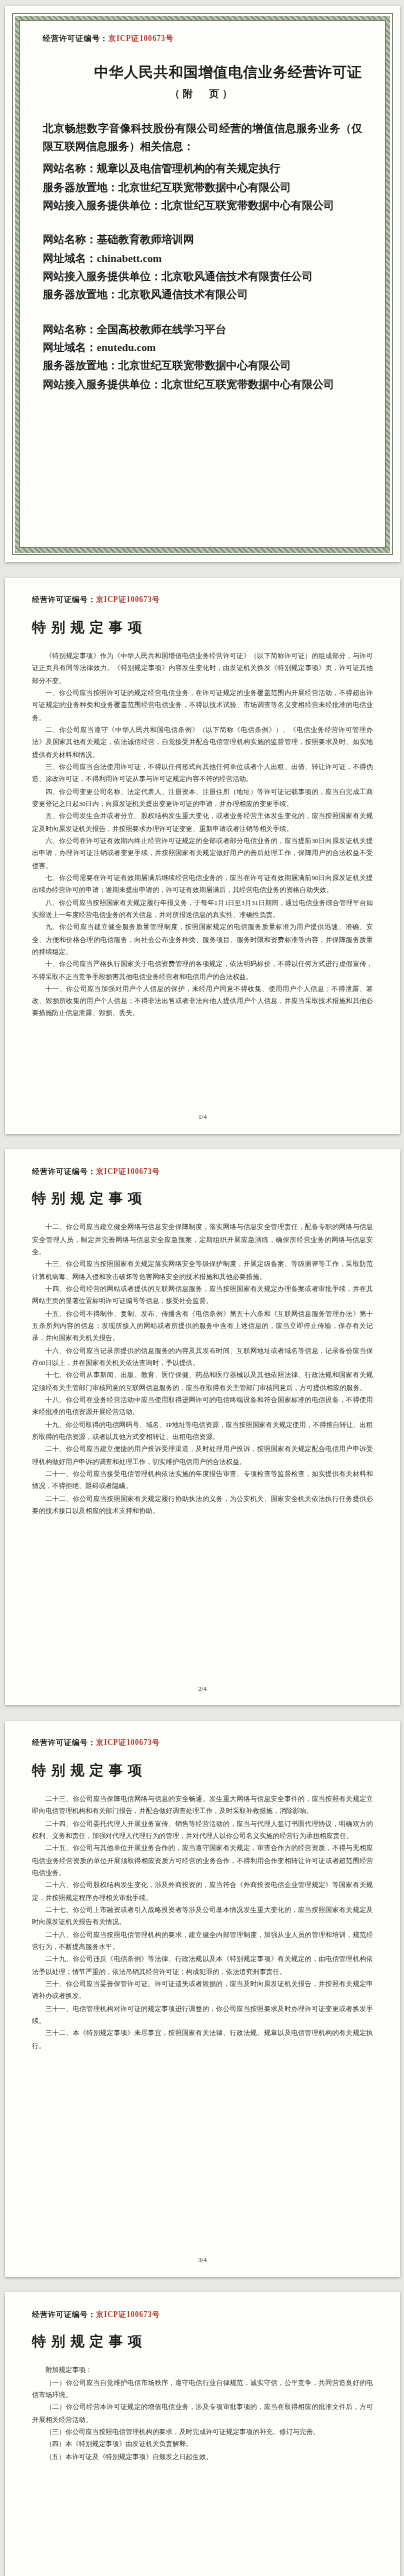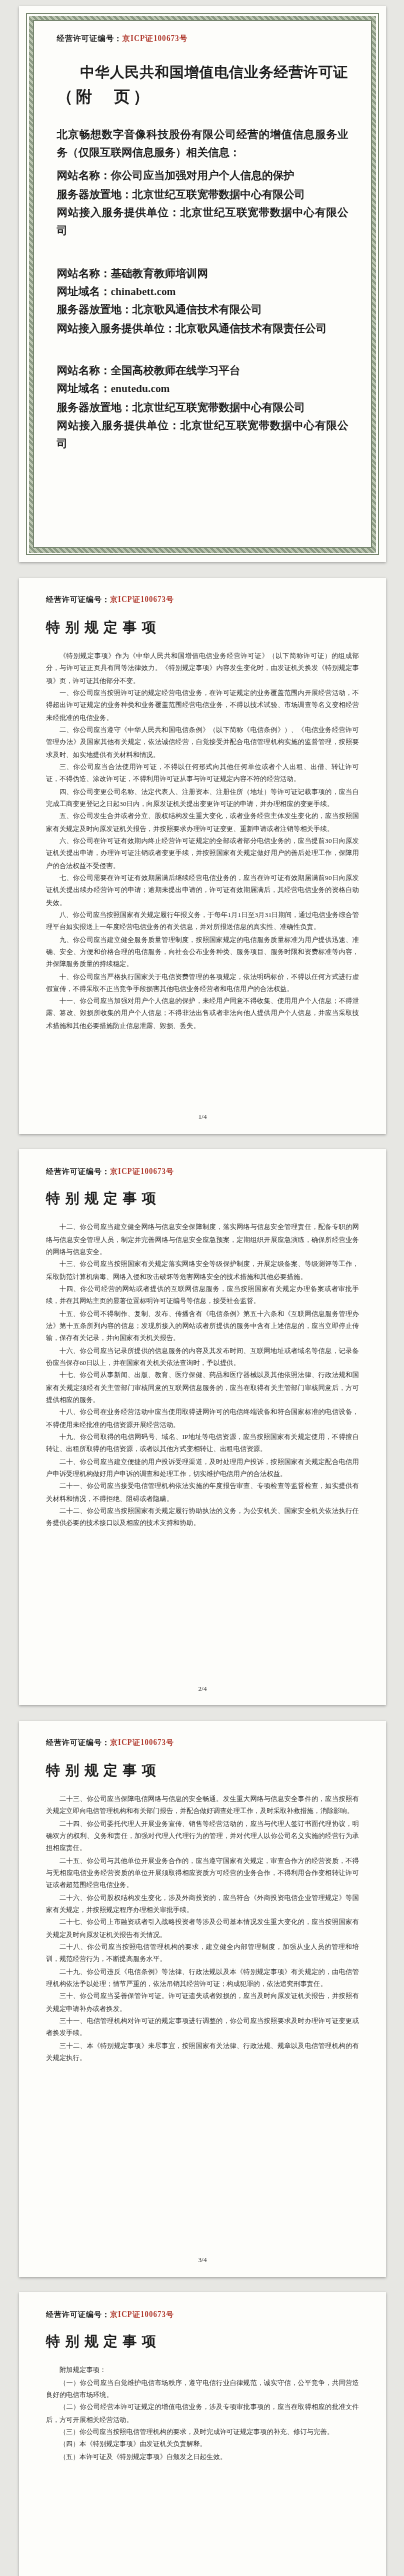--- a/index.html
+++ b/index.html
@@ -6,21 +6,21 @@
   html, body { margin: 0; padding: 0; }
   body {
     background: #e7e7e3;
     font-family: "Liberation Serif", "DejaVu Serif", serif;
     color: #1f1f1f;
     width: 405px;
   }
   .canvas { width: 405px; margin: 0 auto; padding: 6.2px 0 12.4px; }
 
   .page {
-    width: 367px;
+    width: 395px;
     height: 556px;
     margin: 0 auto 15.5px;
     background: #fdfdfa;
     box-shadow: 0 0.5px 2.6px rgba(0,0,0,.30), 0 0 0.5px rgba(0,0,0,.25);
     position: relative;
   }
   .page:last-child { margin-bottom: 0; }
 
   
   .cover { padding: 7.2px; }
@@ -29,29 +29,29 @@
   .frame3 { height: 100%; background: #fdfdfa; border: 1px solid #76856e; padding: 12.4px 23px; position: relative; }
 
   .cover-license-no { font-size: 7.7px; font-weight: bold; margin: 1px 0 18.5px; letter-spacing: 0.5px; }
   .red { color: #b03a2e; }
 
   .cover-title {
     font-size: 14.4px; font-weight: bold; text-align: right;
     margin: 0 0 5.2px; letter-spacing: 0.5px;
   }
   .cover-subtitle {
-    font-size: 16px; font-weight: bold; text-align: left;
+    font-size: 10px; font-weight: bold; text-align: center;
     letter-spacing: 3.1px; margin: 0 0 17.5px;
   }
   .cover-intro {
     font-size: 10.8px; font-weight: bold; line-height: 1.7;
-    margin: 0 0 4.1px; text-align: justify; font-family: Liberation Mono, monospace;
+    margin: 0 0 4.1px; text-align: justify;
   }
   .entry-line { font-size: 10.8px; font-weight: bold; line-height: 1.7; text-align: justify; }
-  .entry-line.gap { margin-top: 24px; }
+  .entry-line.gap { margin-top: 16px; }
   .entry-label, .entry-value { font-weight: bold; }
 
   
   .provision { padding: 17.5px 27px 0; }
   .prov-header { font-size: 7.5px; font-weight: bold; margin: 0 0 13.4px; letter-spacing: 0.5px; }
   .prov-title {
     font-size: 14px; font-weight: bold; 
     letter-spacing: 5.2px; margin: 0 0 13.4px;
   }
   .prov-body { font-size: 6.7px; line-height: 1.84; text-align: justify; color: #2a2a2a; }
@@ -75,34 +75,34 @@
             <span>经营许可证编号：</span><span class="red">京ICP证100673号</span>
           </div>
 
           <h1 class="cover-title">中华人民共和国增值电信业务经营许可证</h1>
           <div class="cover-subtitle">（附　页）</div>
 
           <p class="cover-intro">北京畅想数字音像科技股份有限公司经营的增值信息服务业务（仅限互联网信息服务）相关信息：</p>
 
           <div class="entries">
 
-              <div class="entry-line"><span class="entry-label">网站名称：</span><span class="entry-value">你公司应当加强对用户个人信息的保护</span></div>
+              <div class="entry-line"><span class="entry-label">网站名称：</span><span class="entry-value">规章以及电信管理机构的有关规定执行</span></div>
 
 
               <div class="entry-line"><span class="entry-label">服务器放置地：</span><span class="entry-value">北京世纪互联宽带数据中心有限公司</span></div>
 
               <div class="entry-line"><span class="entry-label">网站接入服务提供单位：</span><span class="entry-value">北京世纪互联宽带数据中心有限公司</span></div>
 
               <div class="entry-line gap"><span class="entry-label">网站名称：</span><span class="entry-value">基础教育教师培训网</span></div>
 
               <div class="entry-line"><span class="entry-label">网址域名：</span><span class="entry-value">chinabett.com</span></div>
 
+              <div class="entry-line"><span class="entry-label">网站接入服务提供单位：</span><span class="entry-value">北京歌风通信技术有限责任公司</span></div>
+
               <div class="entry-line"><span class="entry-label">服务器放置地：</span><span class="entry-value">北京歌风通信技术有限公司</span></div>
-
-              <div class="entry-line"><span class="entry-label">网站接入服务提供单位：</span><span class="entry-value">北京歌风通信技术有限责任公司</span></div>
 
               <div class="entry-line gap"><span class="entry-label">网站名称：</span><span class="entry-value">全国高校教师在线学习平台</span></div>
 
               <div class="entry-line"><span class="entry-label">网址域名：</span><span class="entry-value">enutedu.com</span></div>
 
               <div class="entry-line"><span class="entry-label">服务器放置地：</span><span class="entry-value">北京世纪互联宽带数据中心有限公司</span></div>
 
               <div class="entry-line"><span class="entry-label">网站接入服务提供单位：</span><span class="entry-value">北京世纪互联宽带数据中心有限公司</span></div>
             </div>
 

